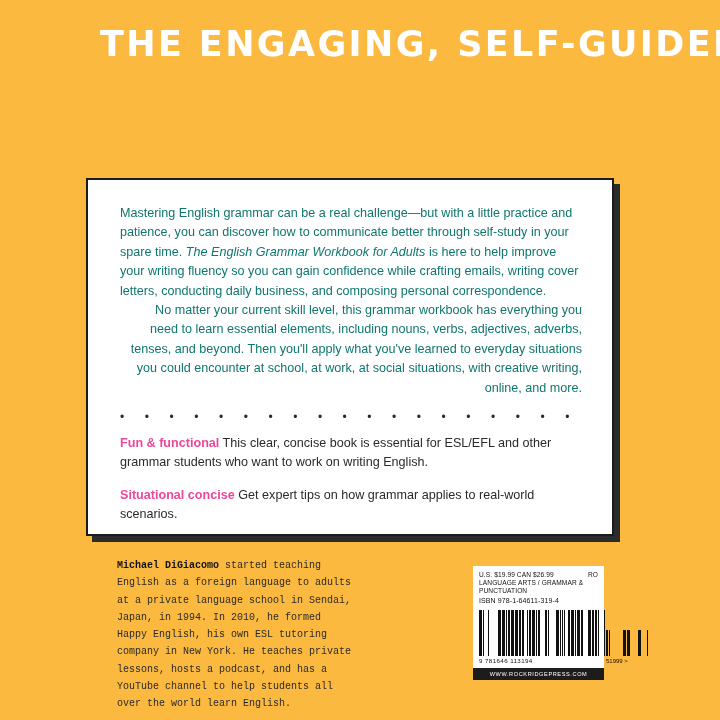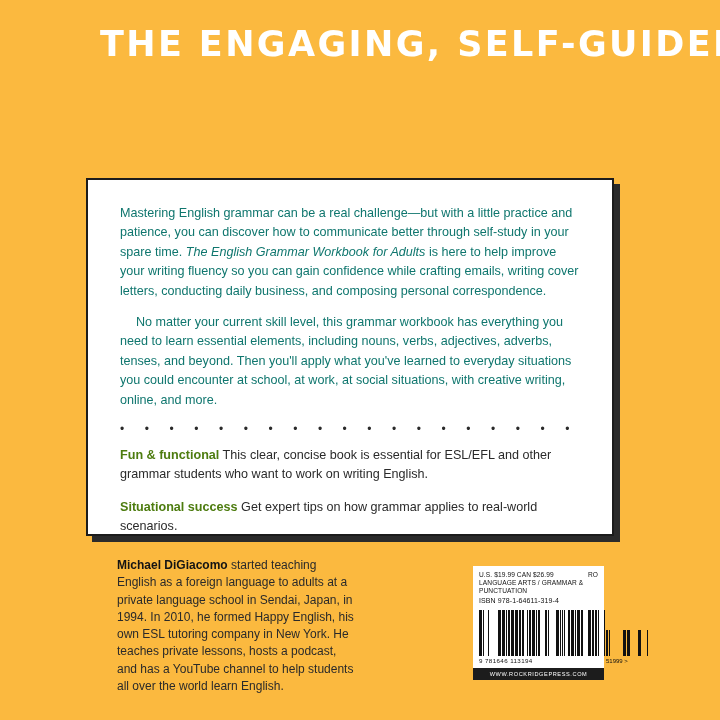--- a/index.html
+++ b/index.html
@@ -69,21 +69,22 @@
   .para {
     font-family: Liberation Sans, sans-serif;
     font-size: 12.6px;
     line-height: 19.4px;
     color: #0f766e;
     margin: 0 0 0 0;
     text-align: left;
   }
   .para.indent {
     text-indent: 16px;
-    margin-top: 12px;
+    margin-top: 0;
+    text-align: right;
   }
   .para em {
     font-style: italic;
   }
   .dots {
     margin: 15px 0 13px 0;
     height: 8px;
     letter-spacing: 8.6px;
     color: #2a2a2a;
     font-size: 12px;
@@ -93,30 +94,30 @@
   }
   .bullet-block {
     font-family: "Liberation Sans", sans-serif;
     font-size: 12.6px;
     line-height: 19.4px;
     color: #2a2a2a;
     margin-bottom: 13px;
   }
   .bullet-block b {
     font-weight: bold;
-    color: #4d7c0f;
+    color: #ec4899;
   }
   
   .bio {
     position: absolute;
     left: 117px;
     top: 557px;
     width: 238px;
-    font-family: Liberation Sans, sans-serif;
-    font-size: 12px;
+    font-family: Liberation Mono, monospace;
+    font-size: 10px;
     line-height: 17.3px;
     color: #2a2a2a;
   }
   .bio b {
     font-weight: bold;
     color: #141414;
   }
   
   .isbn-box {
     position: absolute;
@@ -226,21 +227,21 @@
     <div class="panel-inner">
 
       <p class="para"><span>Mastering English grammar can be a real challenge—but with a little practice and patience, you can discover how to communicate better through self-study in your spare time. </span><em>The English Grammar Workbook for Adults</em><span> is here to help improve your writing fluency so you can gain confidence while crafting emails, writing cover letters, conducting daily business, and composing personal correspondence.</span></p>
 
       <p class="para indent">No matter your current skill level, this grammar workbook has everything you need to learn essential elements, including nouns, verbs, adjectives, adverbs, tenses, and beyond. Then you'll apply what you've learned to everyday situations you could encounter at school, at work, at social situations, with creative writing, online, and more.</p>
 
       <div class="dots">• • • • • • • • • • • • • • • • • • • • • • • • • • • • • • • • • • • • •</div>
 
       <div class="bullet-block"><b>Fun &amp; functional</b><span> This clear, concise book is essential for ESL/EFL and other grammar students who want to work on writing English.</span></div>
 
-      <div class="bullet-block"><b>Situational success</b><span> Get expert tips on how grammar applies to real-world scenarios.</span></div>
+      <div class="bullet-block"><b>Situational concise</b><span> Get expert tips on how grammar applies to real-world scenarios.</span></div>
 
 
     </div>
   </div>
 
   <div class="bio"><b>Michael DiGiacomo</b><span> started teaching English as a foreign language to adults at a private language school in Sendai, Japan, in 1994. In 2010, he formed Happy English, his own ESL tutoring company in New York. He teaches private lessons, hosts a podcast, and has a YouTube channel to help students all over the world learn English.</span></div>
 
   <div class="isbn-box">
     <div class="isbn-top">
       <span class="isbn-line isbn-price">U.S. $19.99  CAN $26.99</span>

